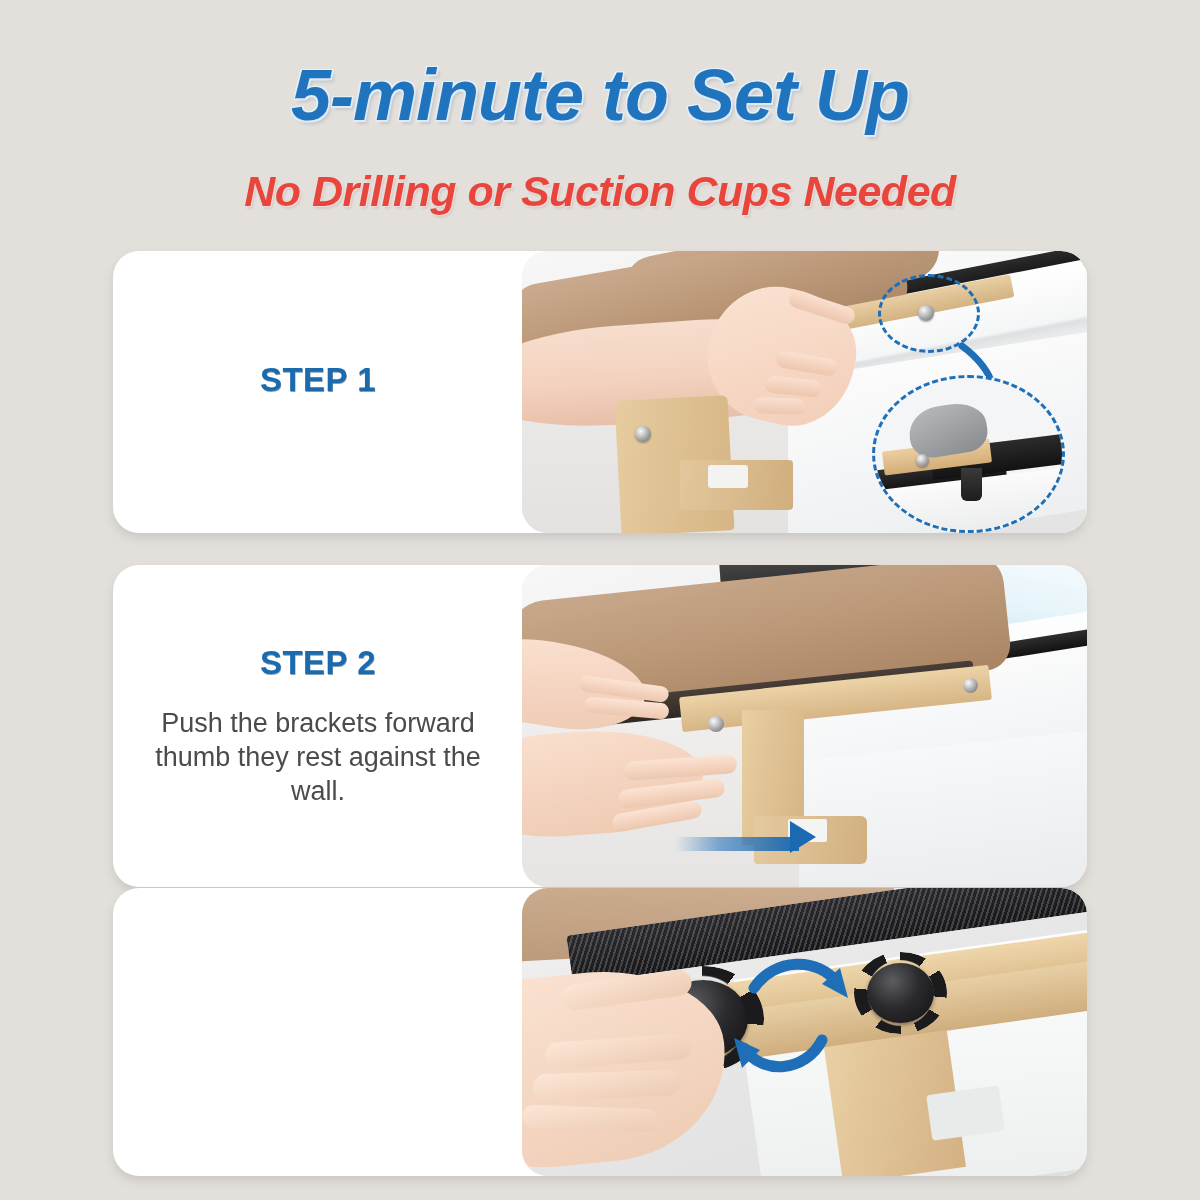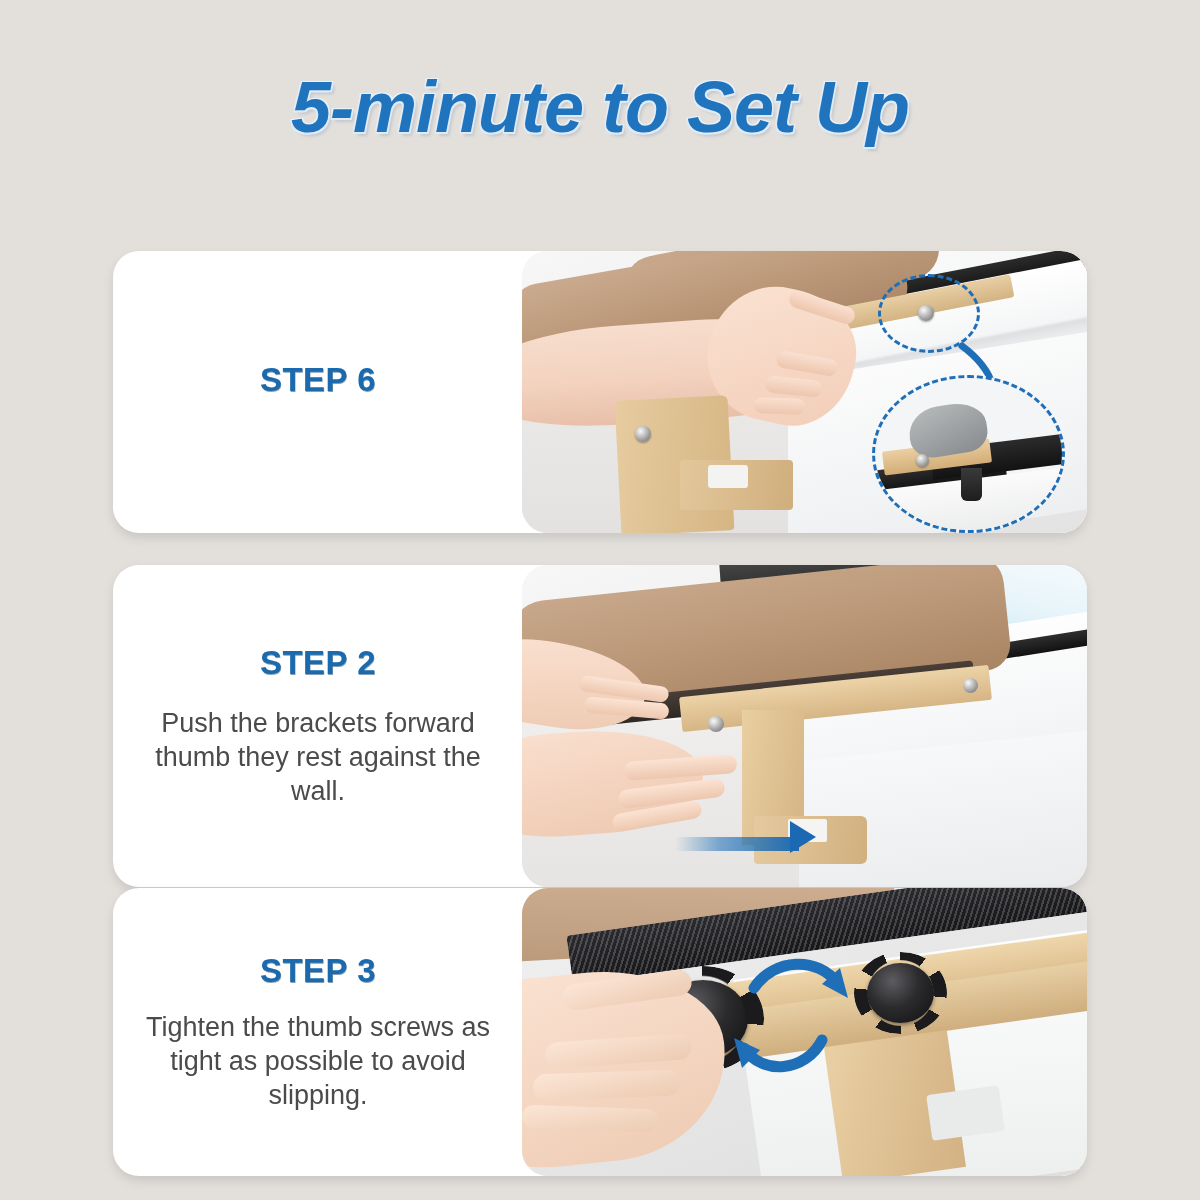--- a/index.html
+++ b/index.html
@@ -7,21 +7,21 @@
     width:1200px;height:1200px;
     background:#e3e0dc;
     font-family:"Liberation Sans", sans-serif;
     overflow:hidden;
     position:relative;
   }
   .page{position:absolute;inset:0;}
 
   
   .title{
-    position:absolute;left:0;right:0;top:70px;
+    position:absolute;left:0;right:0;top:58px;
     text-align:center;
     font-size:72px;line-height:74px;
     font-weight:bold;font-style:italic;
     color:#1f74bd;
     letter-spacing:-1px;
     text-shadow:
        1.5px 1.5px 0 #dfeaf5,
       -1.5px 1.5px 0 #dfeaf5,
        1.5px -1.5px 0 #e8f1f8,
       -1.5px -1.5px 0 #e8f1f8,
@@ -377,24 +377,25 @@
     border-radius:34px;
   }
   .rot-svg{position:absolute;left:0;top:0;width:100%;height:100%;overflow:visible;}
 </style>
 </head>
 <body>
 
 <div class="page">
 
   <div class="title">5-minute to Set Up</div>
+  <div class="subtitle">No Drilling or Suction Cups Needed</div>
 
   <div class="card" id="card-1">
     <div class="card-text">
-      <div class="step-label">STEP 6</div>
+      <div class="step-label">STEP 1</div>
     </div>
 
     <div class="photo" id="photo-1">
       <div class="ph-inner">
         <div class="bg-room"></div>
         <div class="win-glass"></div>
         <div class="win-black"></div>
         <div class="sill-top"></div>
         <div class="sill-shadow"></div>
         <div class="sill-front"></div>
@@ -470,24 +471,20 @@
         <div class="finger" style="left:17%;top:68%;width:19%;height:6%;transform:rotate(-7deg);"></div>
         <div class="finger" style="left:16%;top:75%;width:16%;height:5.5%;transform:rotate(-10deg);"></div>
 
         <div class="arrow-shaft"></div>
         <div class="arrow-head"></div>
       </div>
     </div>
   </div>
 
   <div class="card" id="card-3">
-    <div class="card-text">
-      <div class="step-label">STEP 3</div>
-      <div class="step-desc">Tighten the thumb screws as tight as possible to avoid slipping.</div>
-    </div>
 
     <div class="photo" id="photo-3">
       <div class="ph-inner">
         <div class="blur-bg"></div>
         <div class="white-panel"></div>
         <div class="cushion"></div>
         <div class="mesh"></div>
         <div class="plank-top"></div>
         <div class="plank-bot"></div>
         <div class="leg"></div>

